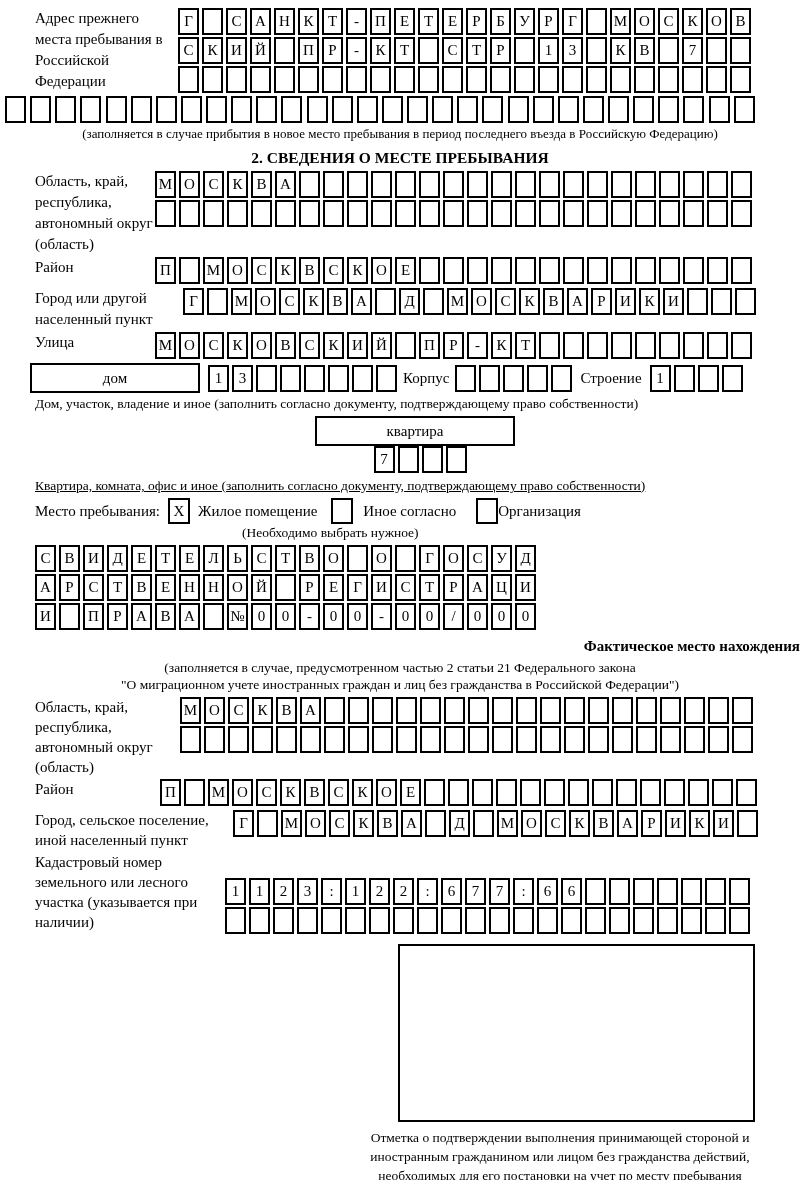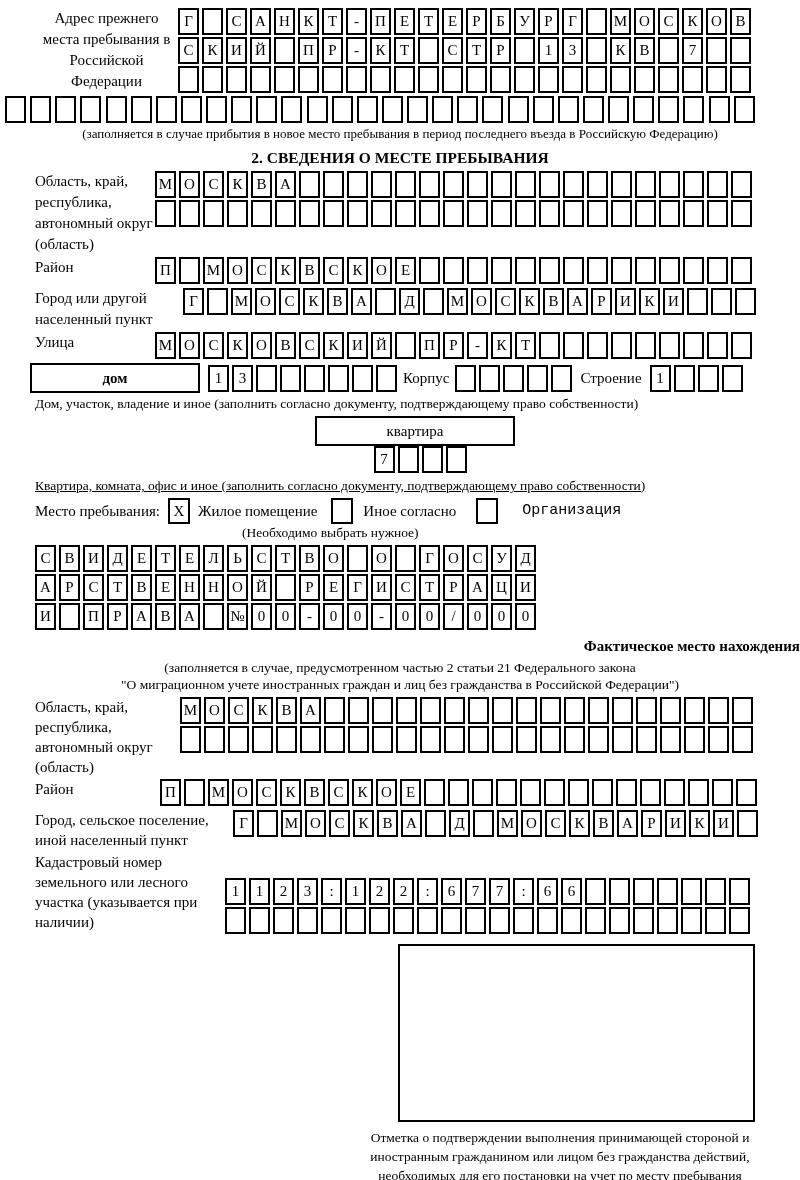--- a/index.html
+++ b/index.html
@@ -32,21 +32,21 @@
     display:flex;align-items:center;justify-content:center;font-size:15px;
   }
   .inline-lbl{font-size:15px;line-height:26px;flex:none;}
   .chkbox{
     width:18px;height:22px;border:2px solid #000;flex:none;
     display:flex;align-items:center;justify-content:center;font-size:15px;
   }
   .stamp-area{margin-left:360px;margin-top:8px;width:400px;display:flex;flex-direction:column;align-items:center;}
   .stamp-box{width:353px;height:174px;border:2px solid #000;margin-left:32px;}
   .stamp-note{font-size:13.5px;text-align:center;line-height:19px;margin-top:6px;width:400px;}
-  .mt2{margin-top:2px;} .mt4{margin-top:4px;} .mt8{margin-top:8px;text-align:center;}
+  .mt2{margin-top:2px;} .mt4{margin-top:4px;} .mt8{margin-top:8px;}
 </style>
 </head>
 <body>
 
 <div class="page">
 
 
   <div class="row mt8">
     <div class="lblcol" style="width:143px;">Адрес прежнего места пребывания в Российской Федерации</div>
     <div class="cellcol">
@@ -312,21 +312,21 @@
         <span class="cell"></span>
         <span class="cell"></span>
         <span class="cell"></span>
         <span class="cell"></span>
         <span class="cell"></span>
         <span class="cell"></span>
       </div>
   </div>
 
   <div class="row mt2" style="margin-left:30px;align-items:center;">
-    <div class="widebox" style="width:166px;font-weight:bold;">дом</div>
+    <div class="widebox" style="width:166px;">дом</div>
     <div class="cellrow" style="margin:0 6px 0 8px;">
         <span class="cell">1</span>
         <span class="cell">3</span>
         <span class="cell"></span>
         <span class="cell"></span>
         <span class="cell"></span>
         <span class="cell"></span>
         <span class="cell"></span>
         <span class="cell"></span>
       </div>
@@ -359,21 +359,21 @@
   </div>
   <div class="caption" style="text-align:left;margin-left:35px;font-size:13.5px;text-decoration:underline;">Квартира, комната, офис и иное (заполнить согласно документу, подтверждающему право собственности)</div>
 
   <div class="row mt4" style="align-items:center;">
     <span class="inline-lbl">Место пребывания:</span>
     <span class="chkbox" style="margin-left:8px;">X</span>
     <span class="inline-lbl" style="margin-left:8px;">Жилое помещение</span>
     <span class="chkbox" style="margin-left:14px;"></span>
     <span class="inline-lbl" style="margin-left:10px;">Иное согласно</span>
     <span class="chkbox" style="margin-left:20px;"></span>
-    <span class="inline-lbl" style="margin-left:24px;font-family:Liberation Mono, monospace;">Организация</span>
+    <span class="inline-lbl" style="">Организация</span>
   </div>
   <div style="margin-left:242px;font-size:13.5px;margin-top:1px;">(Необходимо выбрать нужное)</div>
 
   <div class="row mt4">
     <div class="cellcol">
       <div class="cellrow">
           <span class="cell">С</span>
           <span class="cell">В</span>
           <span class="cell">И</span>
           <span class="cell">Д</span>

